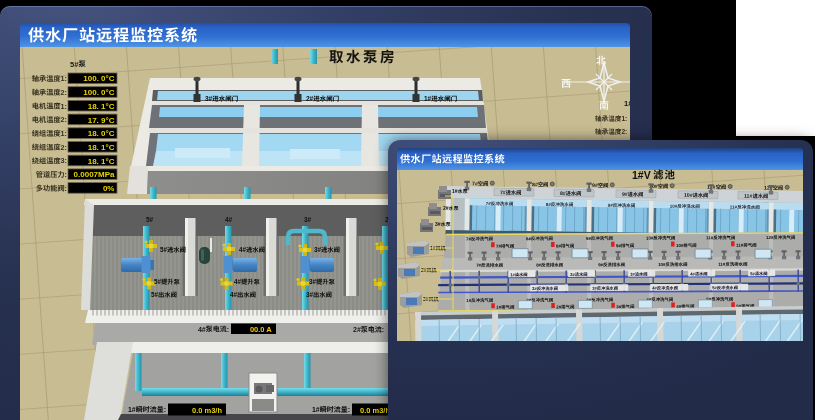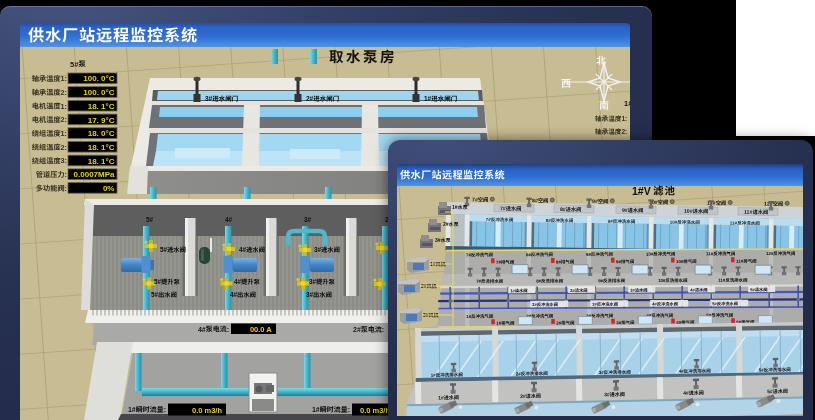--- a/index.html
+++ b/index.html
@@ -598,21 +598,21 @@
         <use href="#g5ea6" transform="translate(594.8,111.0) scale(0.0066,-0.0066)" fill="#36301f"></use>
         <text x="601.4" y="111.0" font-size="6.6px" font-weight="700" fill="#36301f" xml:space="preserve">2:</text>
       </g>
 </svg>
 </div>
 
 <div class="abs" style="left:388px;top:140px;width:425px;height:290px;border-radius:12px;
 background:radial-gradient(ellipse 520px 300px at 12% -4%,#41507c 0%,#303c61 40%,#263050 70%,#222b48 100%);
 box-shadow:0 0 14px rgba(0,0,0,.55);"></div>
 
-<div class="abs" style="left:397px;top:148px;width:406px;height:252px;border-radius:3px 3px 0 0;overflow:hidden;margin-top:16px;">
+<div class="abs" style="left:397px;top:148px;width:406px;height:193px;border-radius:3px 3px 0 0;overflow:hidden;">
 <svg width="406" height="272" viewBox="0 0 406 272">
 
 <rect x="0" y="0" width="406" height="22" fill="url(#tbgrad2)"></rect>
 
 <g>
         <use href="#g4f9b" transform="translate(3.0,14.5) scale(0.0102,-0.0102)" fill="#fff"></use>
         <use href="#g6c34" transform="translate(13.5,14.5) scale(0.0102,-0.0102)" fill="#fff"></use>
         <use href="#g5382" transform="translate(24.0,14.5) scale(0.0102,-0.0102)" fill="#fff"></use>
         <use href="#g7ad9" transform="translate(34.5,14.5) scale(0.0102,-0.0102)" fill="#fff"></use>
         <use href="#g8fdc" transform="translate(45.0,14.5) scale(0.0102,-0.0102)" fill="#fff"></use>

